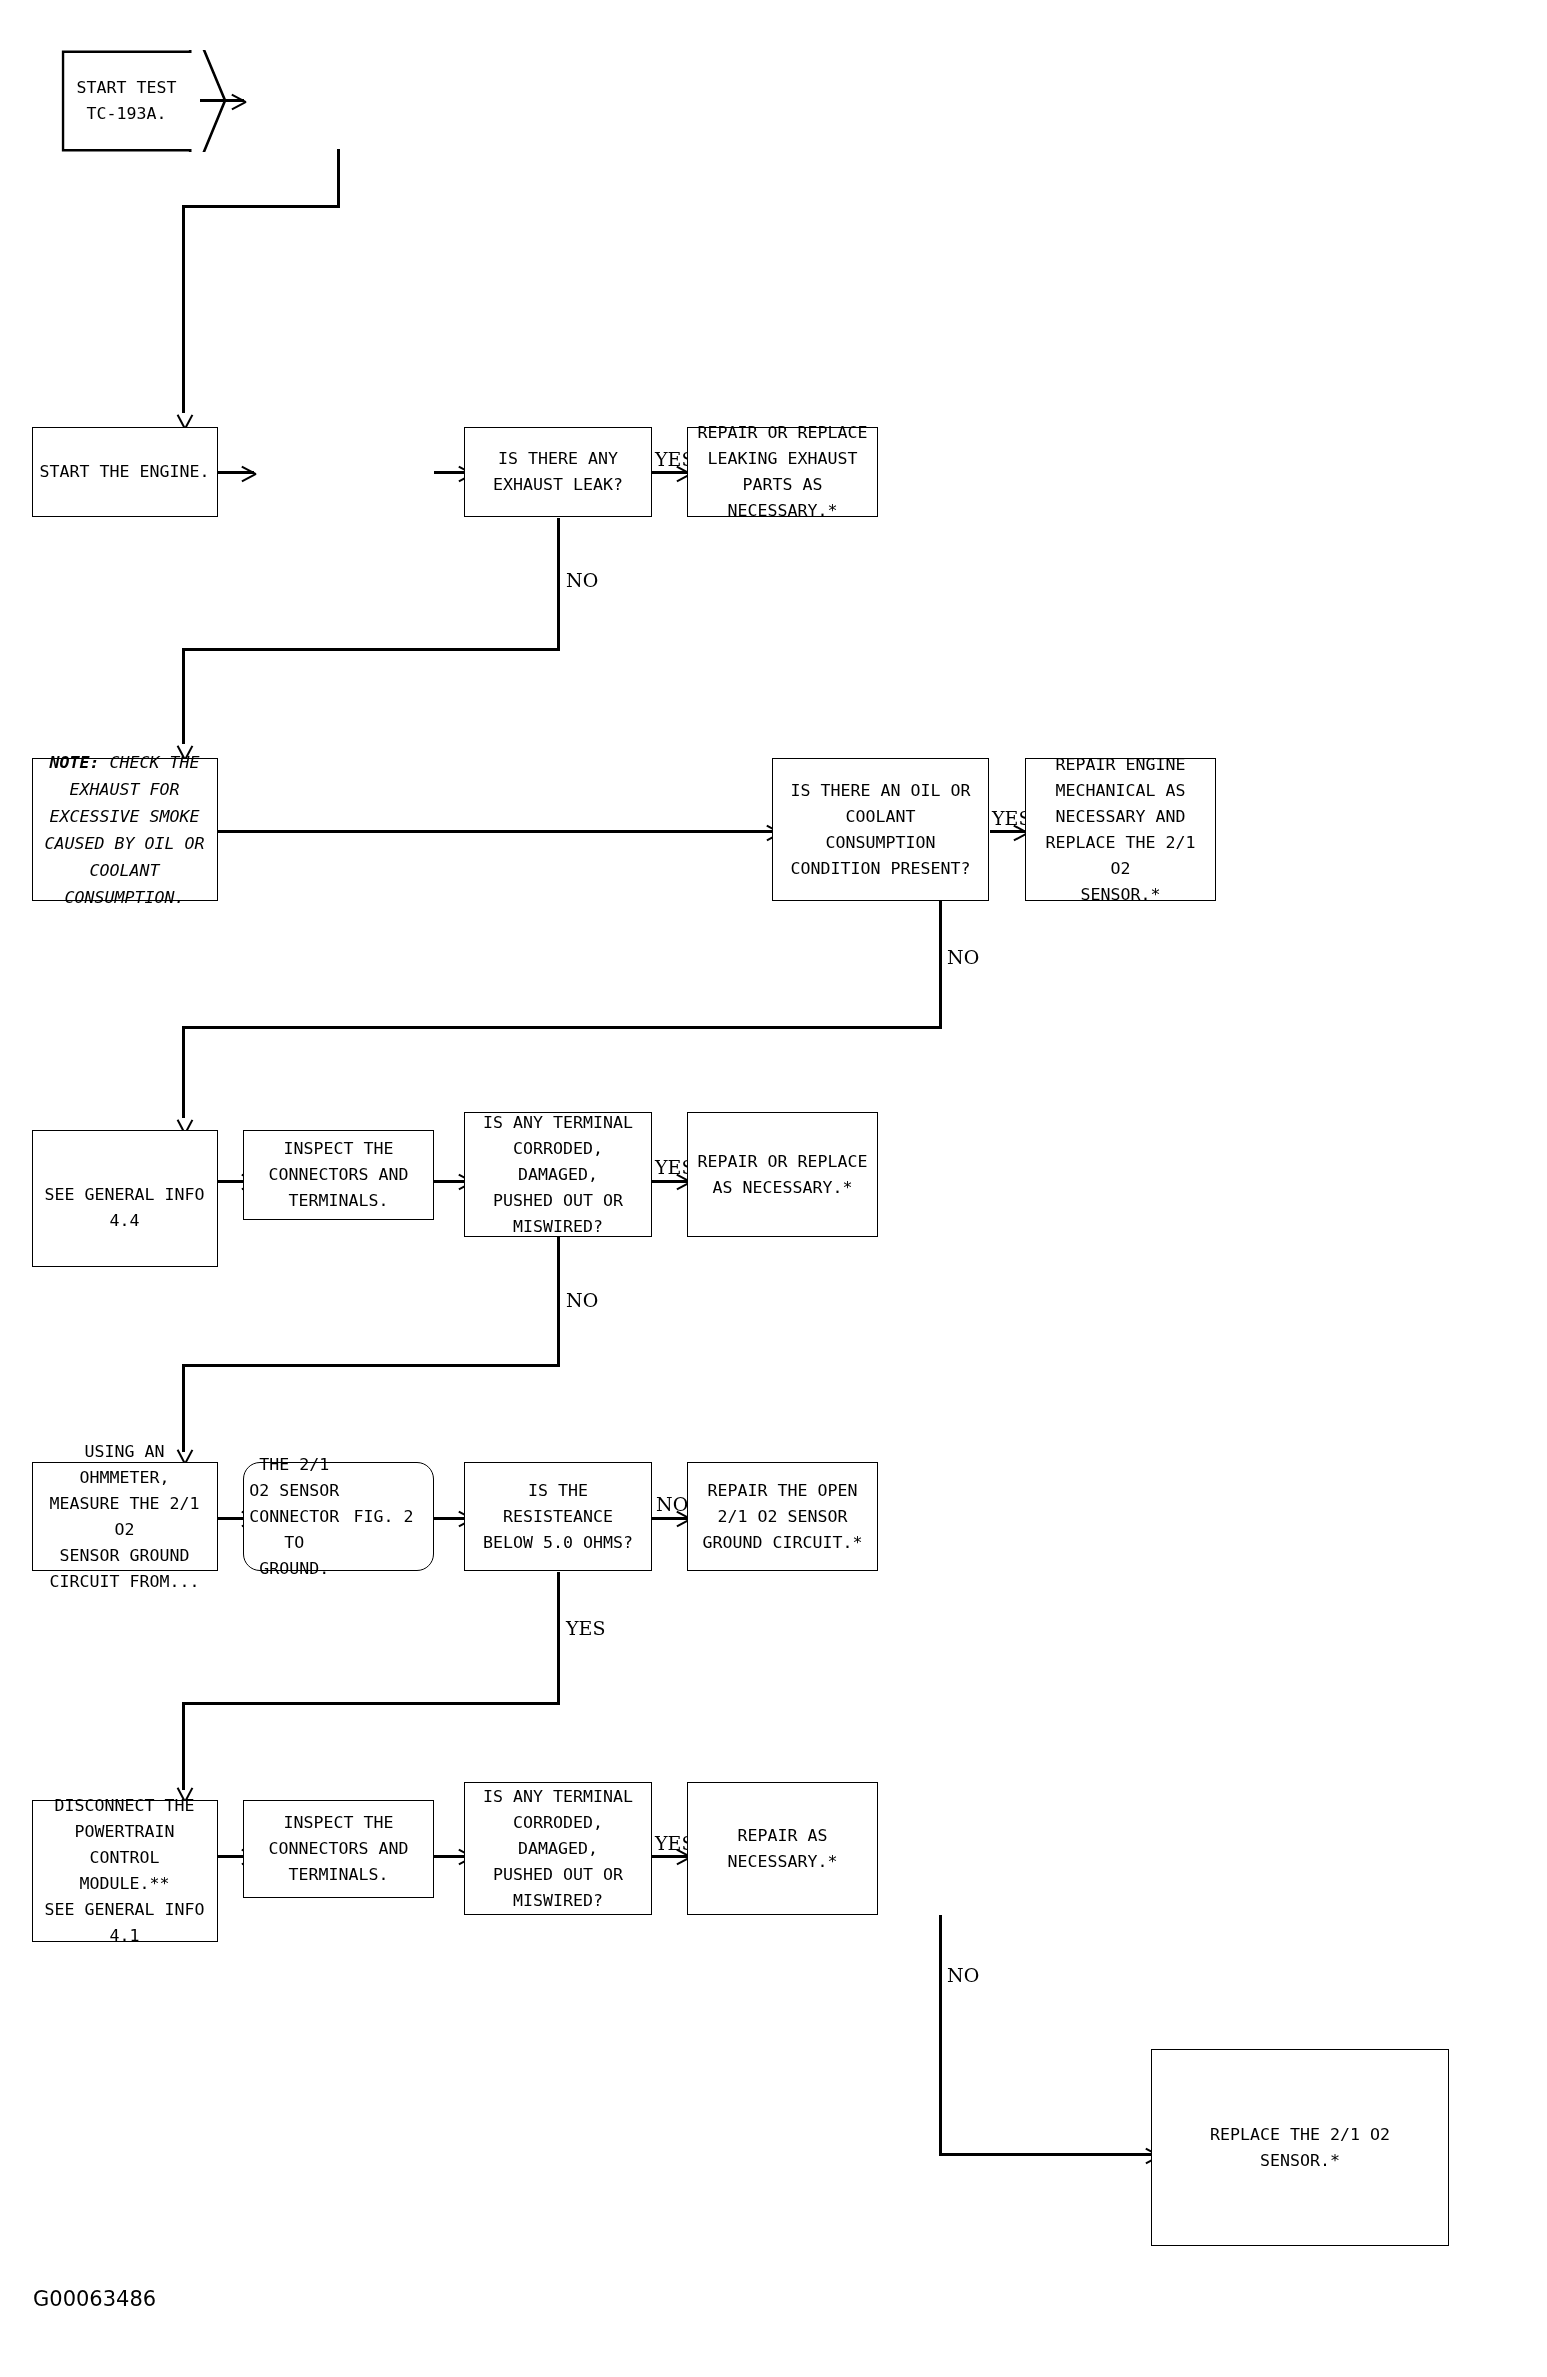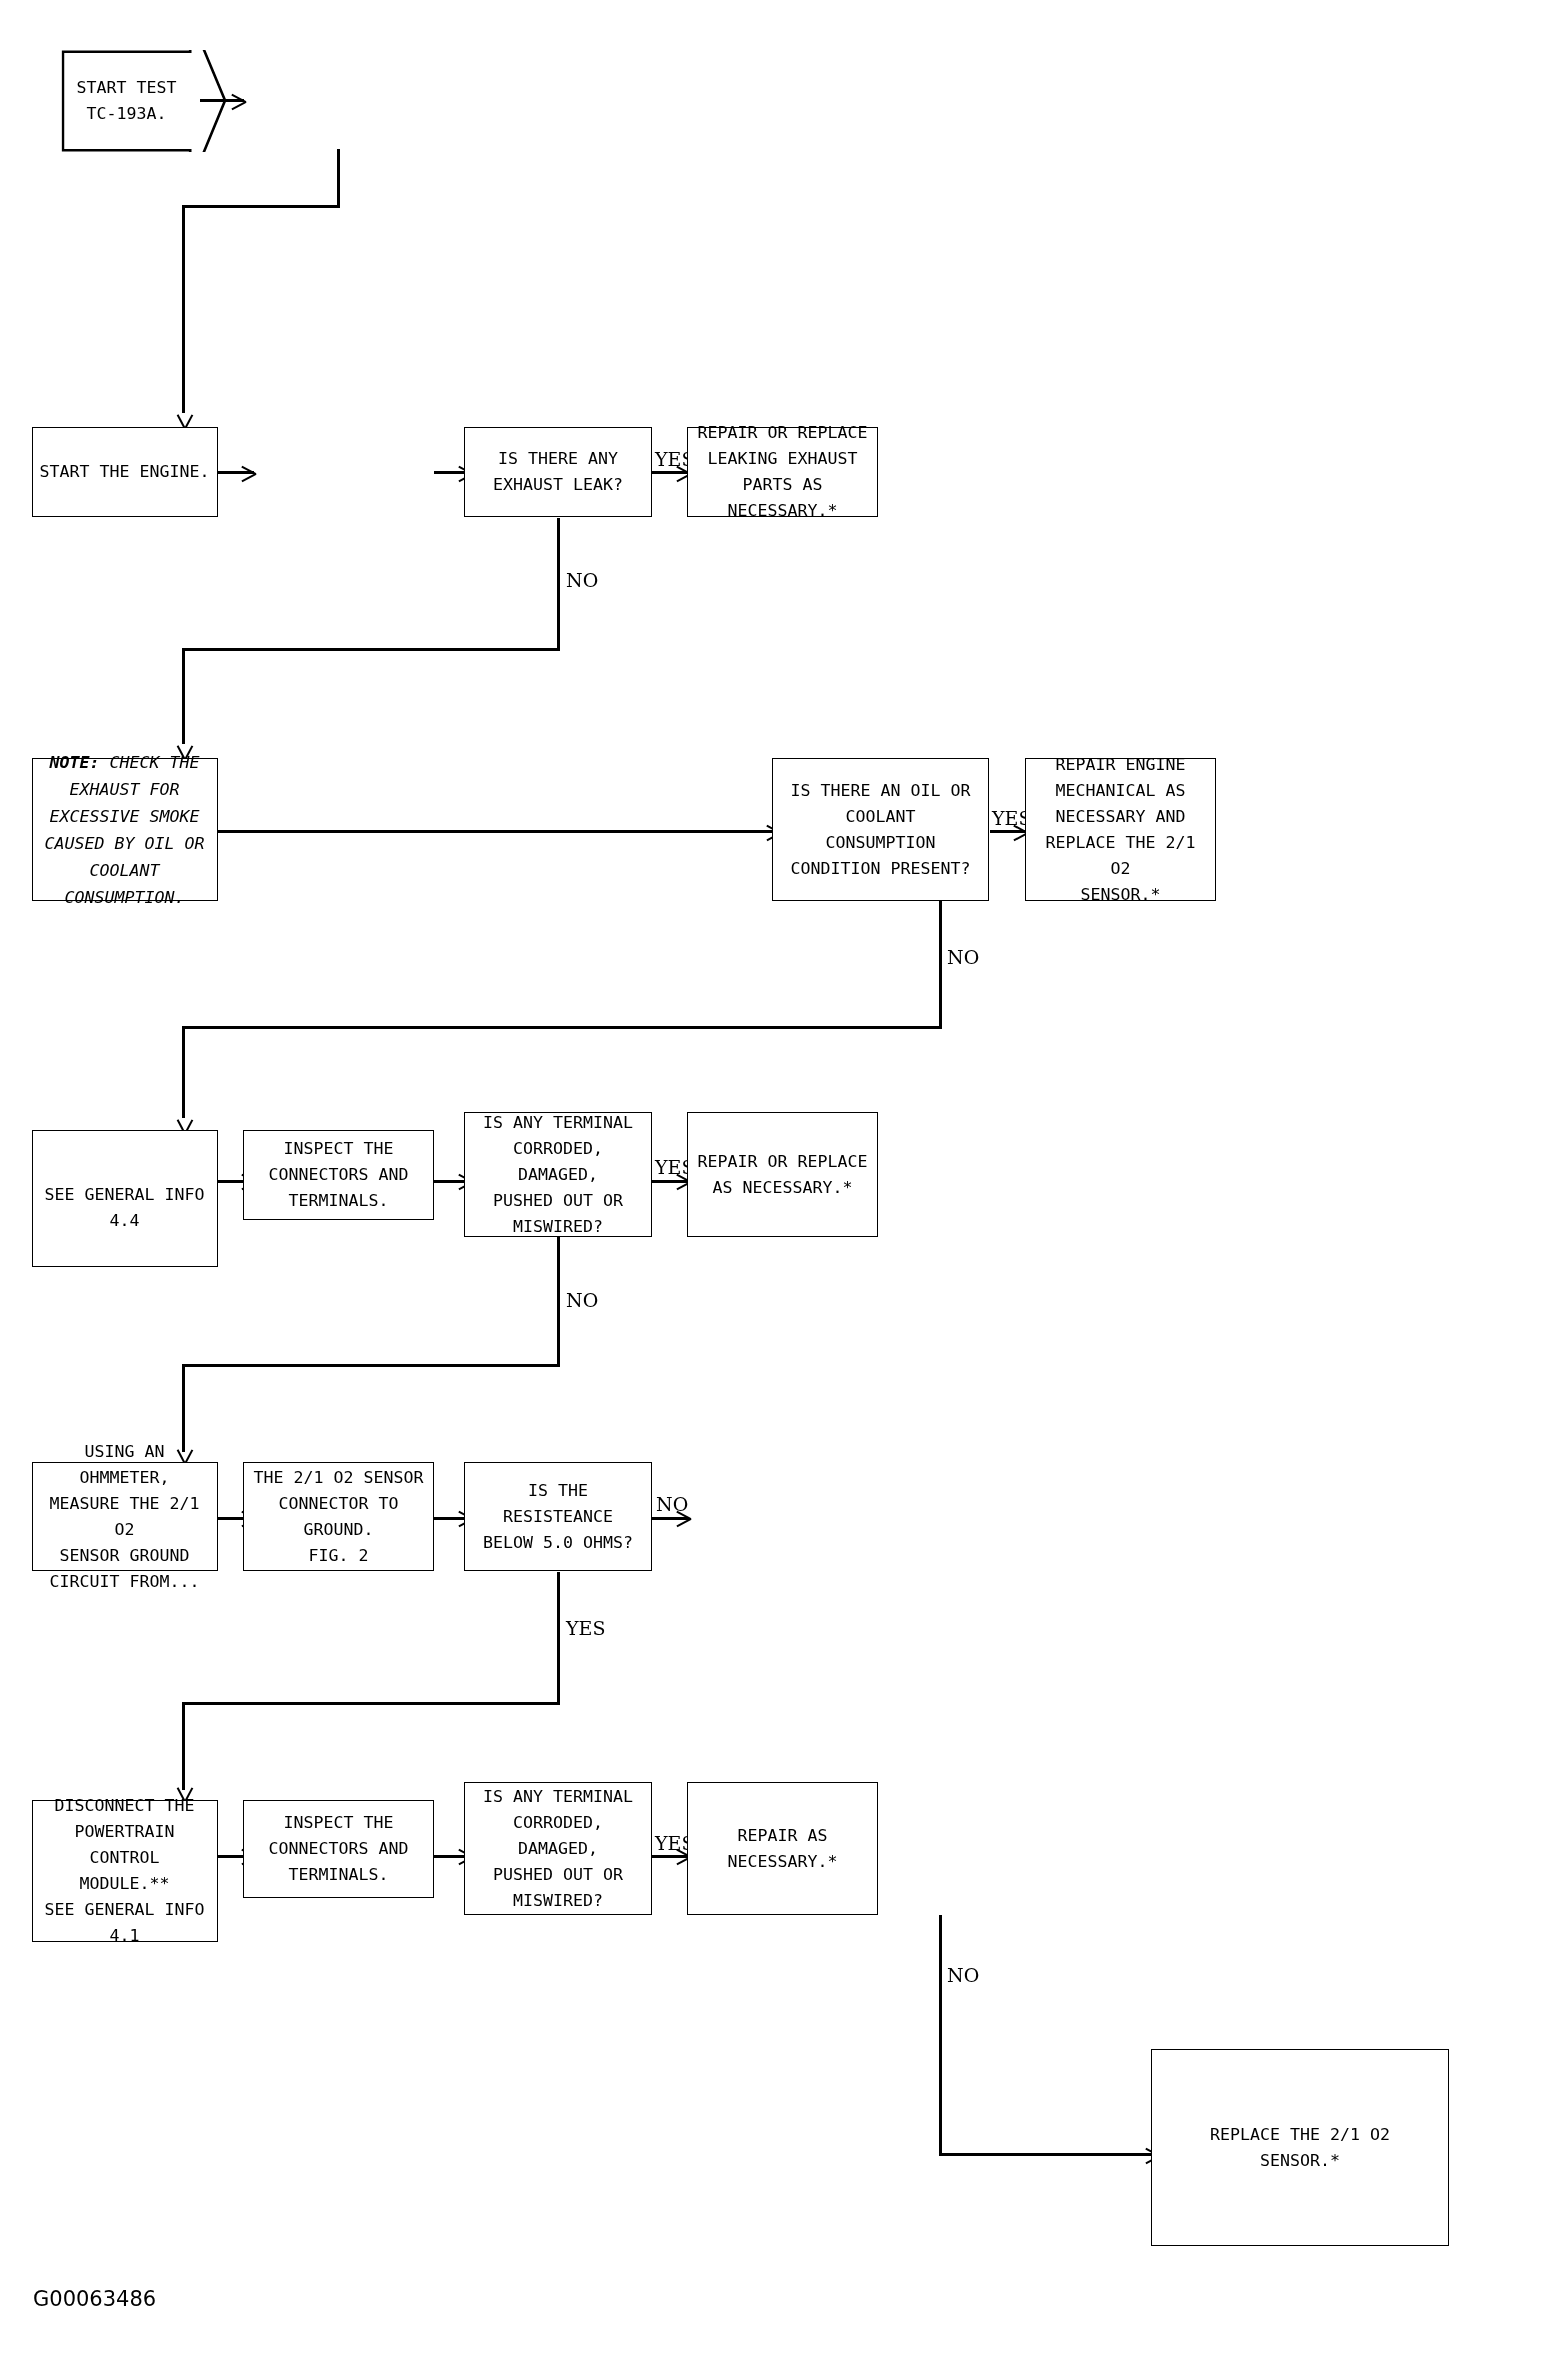--- a/index.html
+++ b/index.html
@@ -242,40 +242,45 @@
   <div class="node" style="left:31.5px; top:1462px; width:186px; height:109px;">
     <span class="txt" style="white-space:pre-line;">USING AN OHMMETER,
 MEASURE THE 2/1 O2
 SENSOR GROUND
 CIRCUIT FROM...</span>
   </div>
 
   <div class="hline" style="left:217px; top:1517px; width:37px;"></div>
   <div class="arrow-r" style="left:256px; top:1518px;"></div>
 
-  <div class="node" style="left:243px; top:1462px; width:191px; height:109px; flex-direction:column; justify-content:flex-start;">
+  <div class="node" style="left:243px; top:1462px; width:191px; height:109px; flex-direction:row; justify-content:flex-start;border-radius:17px;">
     <span class="txt" style="white-space:pre-line;">THE 2/1 O2 SENSOR
 CONNECTOR TO
 GROUND.</span>
     <span class="gap" style="height:15.8px;"></span>
     <span class="txt">FIG. 2</span>
   </div>
 
   <div class="hline" style="left:434px; top:1517px; width:37px;"></div>
   <div class="arrow-r" style="left:473px; top:1518px;"></div>
 
   <div class="node" style="left:464px; top:1462px; width:188px; height:109px;">
     <span class="txt" style="white-space:pre-line;">IS THE RESISTEANCE
 BELOW 5.0 OHMS?</span>
   </div>
 
   <div class="hline" style="left:652px; top:1517px; width:37px;"></div>
   <div class="arrow-r" style="left:691px; top:1518px;"></div>
   <div class="branch-label" style="left:656px; top:1493px;">NO</div>
 
+  <div class="node" style="left:687px; top:1462px; width:191px; height:109px;">
+    <span class="txt" style="white-space:pre-line;">REPAIR THE OPEN
+2/1 O2 SENSOR
+GROUND CIRCUIT.*</span>
+  </div>
 
   <div class="vline" style="left:557px; top:1572px; width:2.6px; height:133px;"></div>
   <div class="branch-label" style="left:566px; top:1617px;">YES</div>
   <div class="hline" style="left:182px; top:1702px; width:377px;"></div>
   <div class="vline" style="left:182px; top:1702px; width:2.6px; height:88px;"></div>
   <div class="arrow-d" style="left:184px; top:1802px;"></div>
 
   <div class="node" style="left:31.5px; top:1800px; width:186px; height:142px; flex-direction:column; justify-content:center;">
     <span class="txt" style="white-space:pre-line;">DISCONNECT THE
 POWERTRAIN CONTROL

